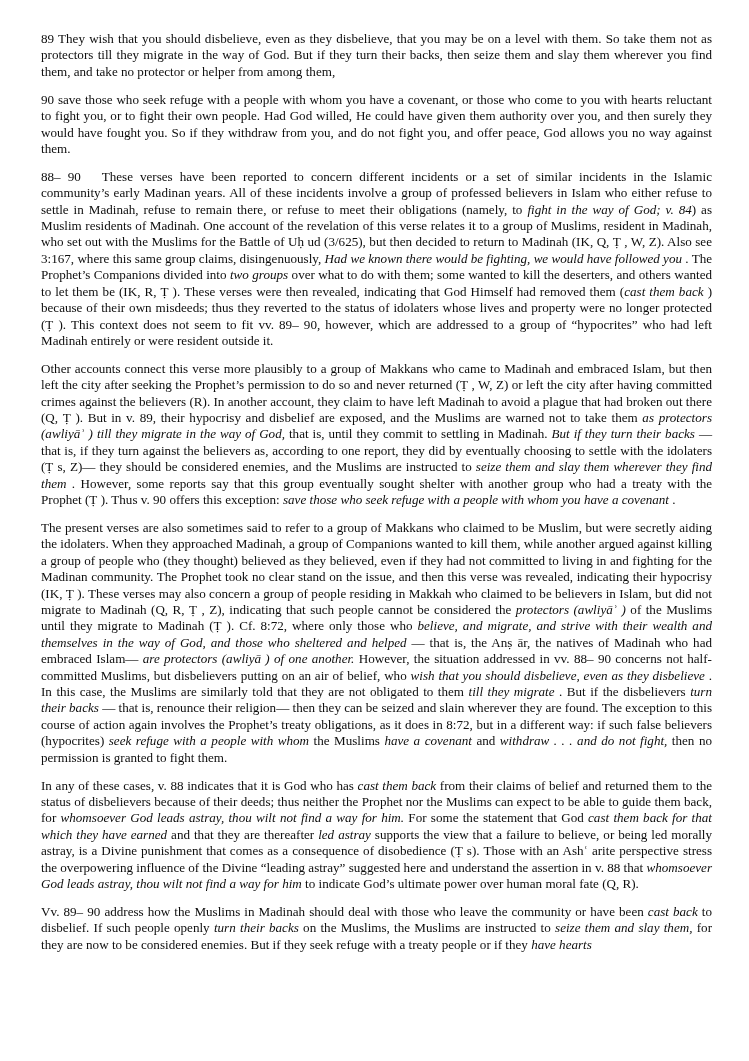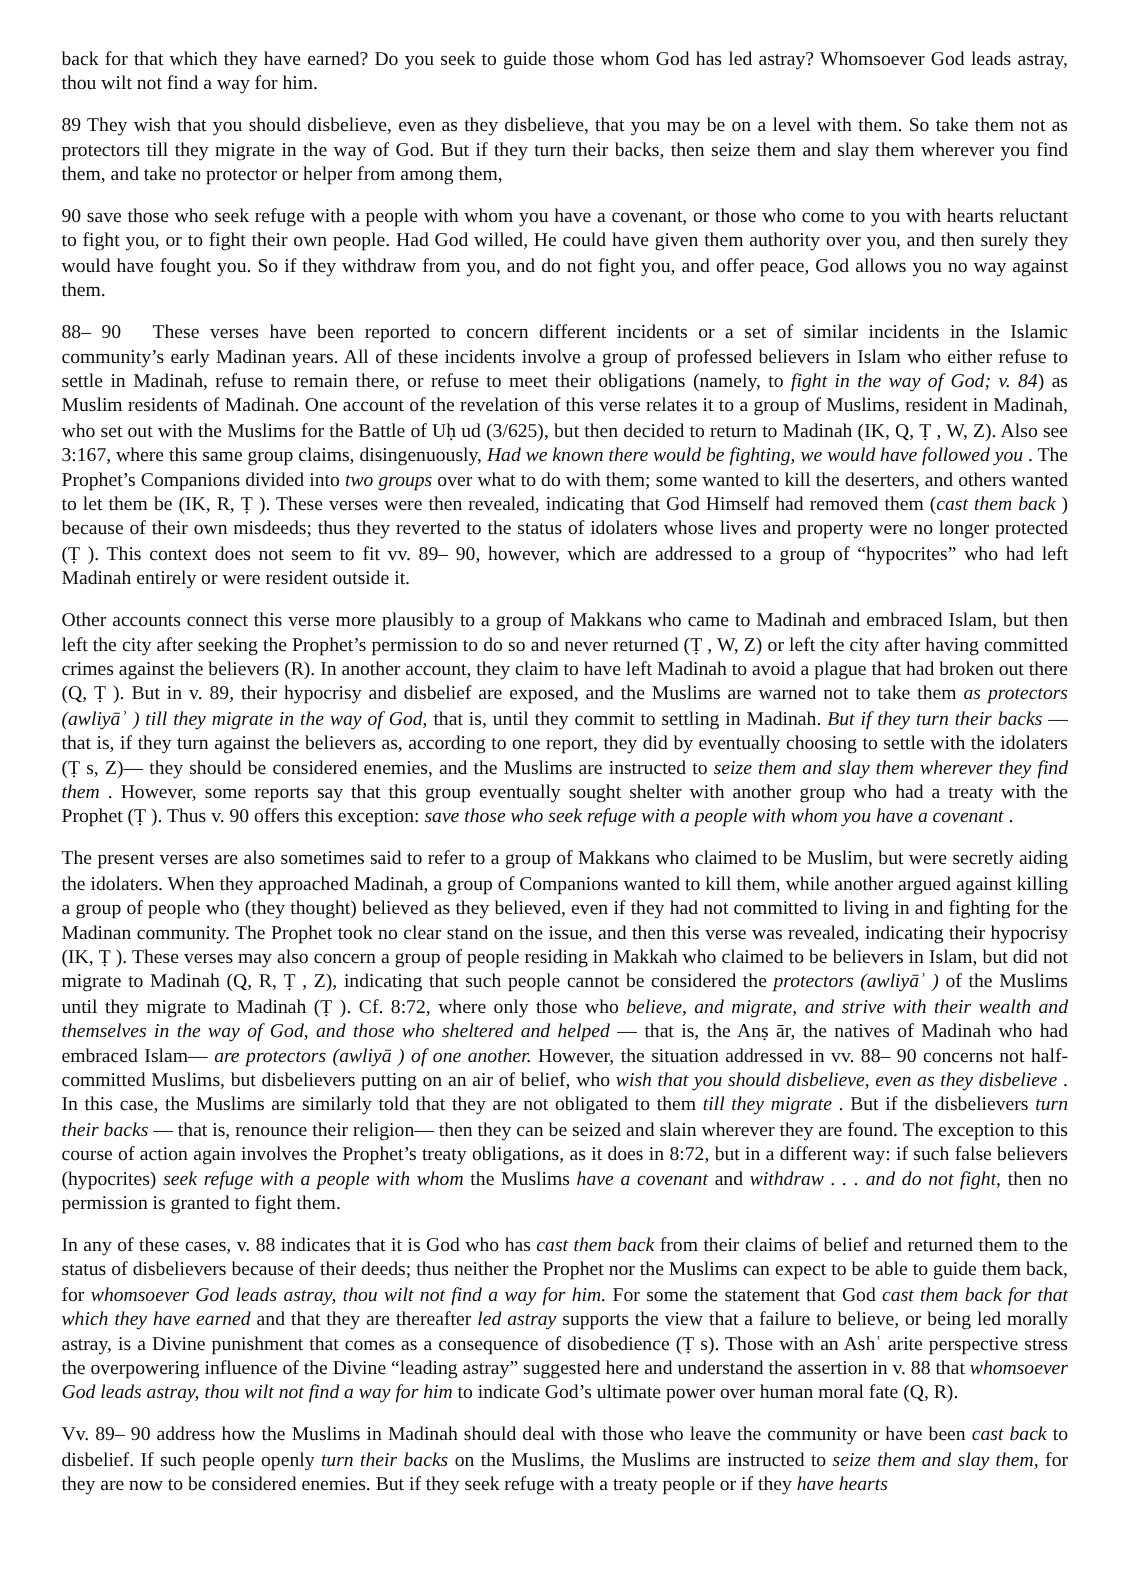--- a/index.html
+++ b/index.html
@@ -46,21 +46,20 @@
     display: inline-block;
     width: 1.6em;
   }
 </style>
 </head>
 <body>
 
 <div id="page">
   <div id="text-column">
 
-    <p class="para">back for that which they have earned? Do you seek to guide those whom God has led astray? Whomsoever God leads astray, thou wilt not find a way for him.</p>
 
     <p class="para"><span class="marker">89</span> They wish that you should disbelieve, even as they disbelieve, that you may be on a level with them. So take them not as protectors till they migrate in the way of God. But if they turn their backs, then seize them and slay them wherever you find them, and take no protector or helper from among them,</p>
 
     <p class="para"><span class="marker">90</span> save those who seek refuge with a people with whom you have a covenant, or those who come to you with hearts reluctant to fight you, or to fight their own people. Had God willed, He could have given them authority over you, and then surely they would have fought you. So if they withdraw from you, and do not fight you, and offer peace, God allows you no way against them.</p>
 
     <p class="para"><span class="marker">88– 90</span><span class="wide-gap"></span>These verses have been reported to concern different incidents or a set of similar incidents in the Islamic community’s early Madinan years. All of these incidents involve a group of professed believers in Islam who either refuse to settle in Madinah, refuse to remain there, or refuse to meet their obligations (namely, to <i>fight in the way of God; v. 84</i>) as Muslim residents of Madinah. One account of the revelation of this verse relates it to a group of Muslims, resident in Madinah, who set out with the Muslims for the Battle of Uḥ&nbsp;ud (3/625), but then decided to return to Madinah (IK, Q, Ṭ , W, Z). Also see 3:167, where this same group claims, disingenuously, <i>Had we known there would be fighting, we would have followed you</i> . The Prophet’s Companions divided into <i>two groups</i> over what to do with them; some wanted to kill the deserters, and others wanted to let them be (IK, R, Ṭ ). These verses were then revealed, indicating that God Himself had removed them (<i>cast them back</i> ) because of their own misdeeds; thus they reverted to the status of idolaters whose lives and property were no longer protected (Ṭ ). This context does not seem to fit vv. 89– 90, however, which are addressed to a group of “hypocrites” who had left Madinah entirely or were resident outside it.</p>
 
     <p class="para">Other accounts connect this verse more plausibly to a group of Makkans who came to Madinah and embraced Islam, but then left the city after seeking the Prophet’s permission to do so and never returned (Ṭ , W, Z) or left the city after having committed crimes against the believers (R). In another account, they claim to have left Madinah to avoid a plague that had broken out there (Q, Ṭ ). But in v. 89, their hypocrisy and disbelief are exposed, and the Muslims are warned not to take them <i>as protectors (awliyāʾ ) till they migrate in the way of God,</i> that is, until they commit to settling in Madinah. <i>But if they turn their backs</i> — that is, if they turn against the believers as, according to one report, they did by eventually choosing to settle with the idolaters (Ṭ s, Z)— they should be considered enemies, and the Muslims are instructed to <i>seize them and slay them wherever they find them</i> . However, some reports say that this group eventually sought shelter with another group who had a treaty with the Prophet (Ṭ ). Thus v. 90 offers this exception: <i>save those who seek refuge with a people with whom you have a covenant</i> .</p>
 
     <p class="para">The present verses are also sometimes said to refer to a group of Makkans who claimed to be Muslim, but were secretly aiding the idolaters. When they approached Madinah, a group of Companions wanted to kill them, while another argued against killing a group of people who (they thought) believed as they believed, even if they had not committed to living in and fighting for the Madinan community. The Prophet took no clear stand on the issue, and then this verse was revealed, indicating their hypocrisy (IK, Ṭ ). These verses may also concern a group of people residing in Makkah who claimed to be believers in Islam, but did not migrate to Madinah (Q, R, Ṭ , Z), indicating that such people cannot be considered the <i>protectors (awliyāʾ )</i> of the Muslims until they migrate to Madinah (Ṭ ). Cf. 8:72, where only those who <i>believe, and migrate, and strive with their wealth and themselves in the way of God, and those who sheltered and helped</i> — that is, the Anṣ&nbsp;ār, the natives of Madinah who had embraced Islam— <i>are protectors (awliyā ) of one another.</i> However, the situation addressed in vv. 88– 90 concerns not half-committed Muslims, but disbelievers putting on an air of belief, who <i>wish that you should disbelieve, even as they disbelieve</i> . In this case, the Muslims are similarly told that they are not obligated to them <i>till they migrate</i> . But if the disbelievers <i>turn their backs</i> — that is, renounce their religion— then they can be seized and slain wherever they are found. The exception to this course of action again involves the Prophet’s treaty obligations, as it does in 8:72, but in a different way: if such false believers (hypocrites) <i>seek refuge with a people with whom</i> the Muslims <i>have a covenant</i> and <i>withdraw . . . and do not fight,</i> then no permission is granted to fight them.</p>

